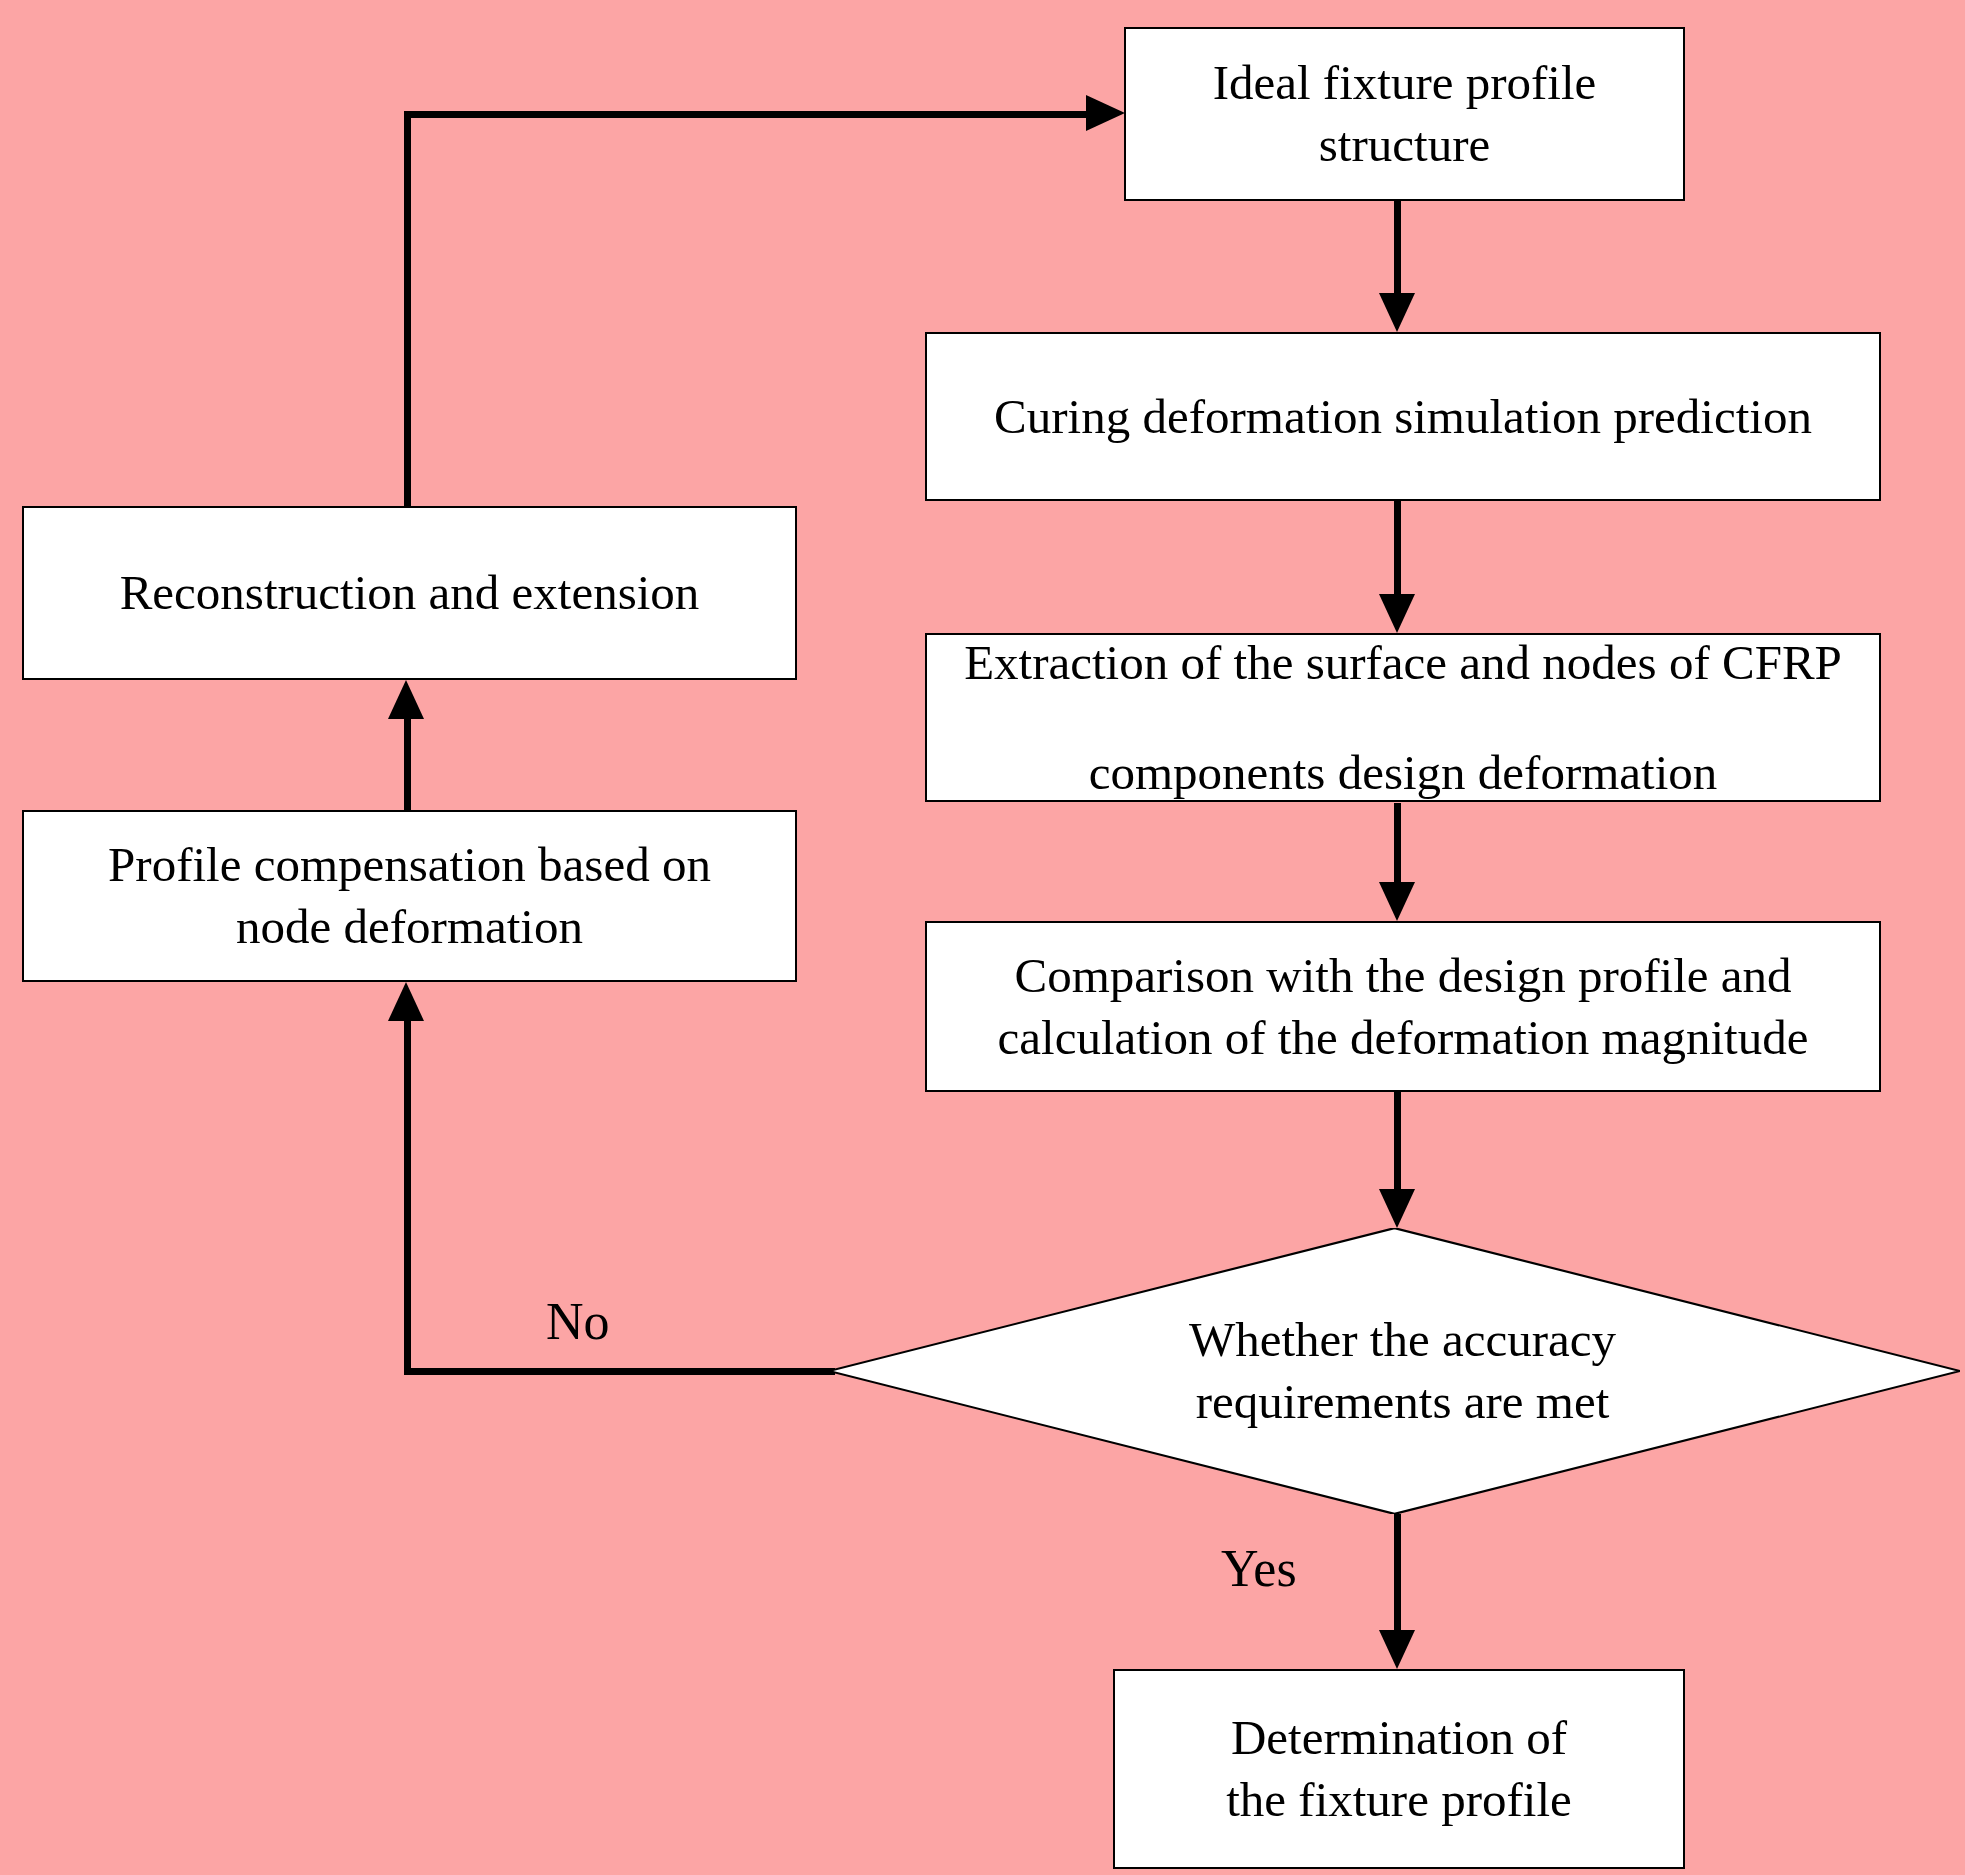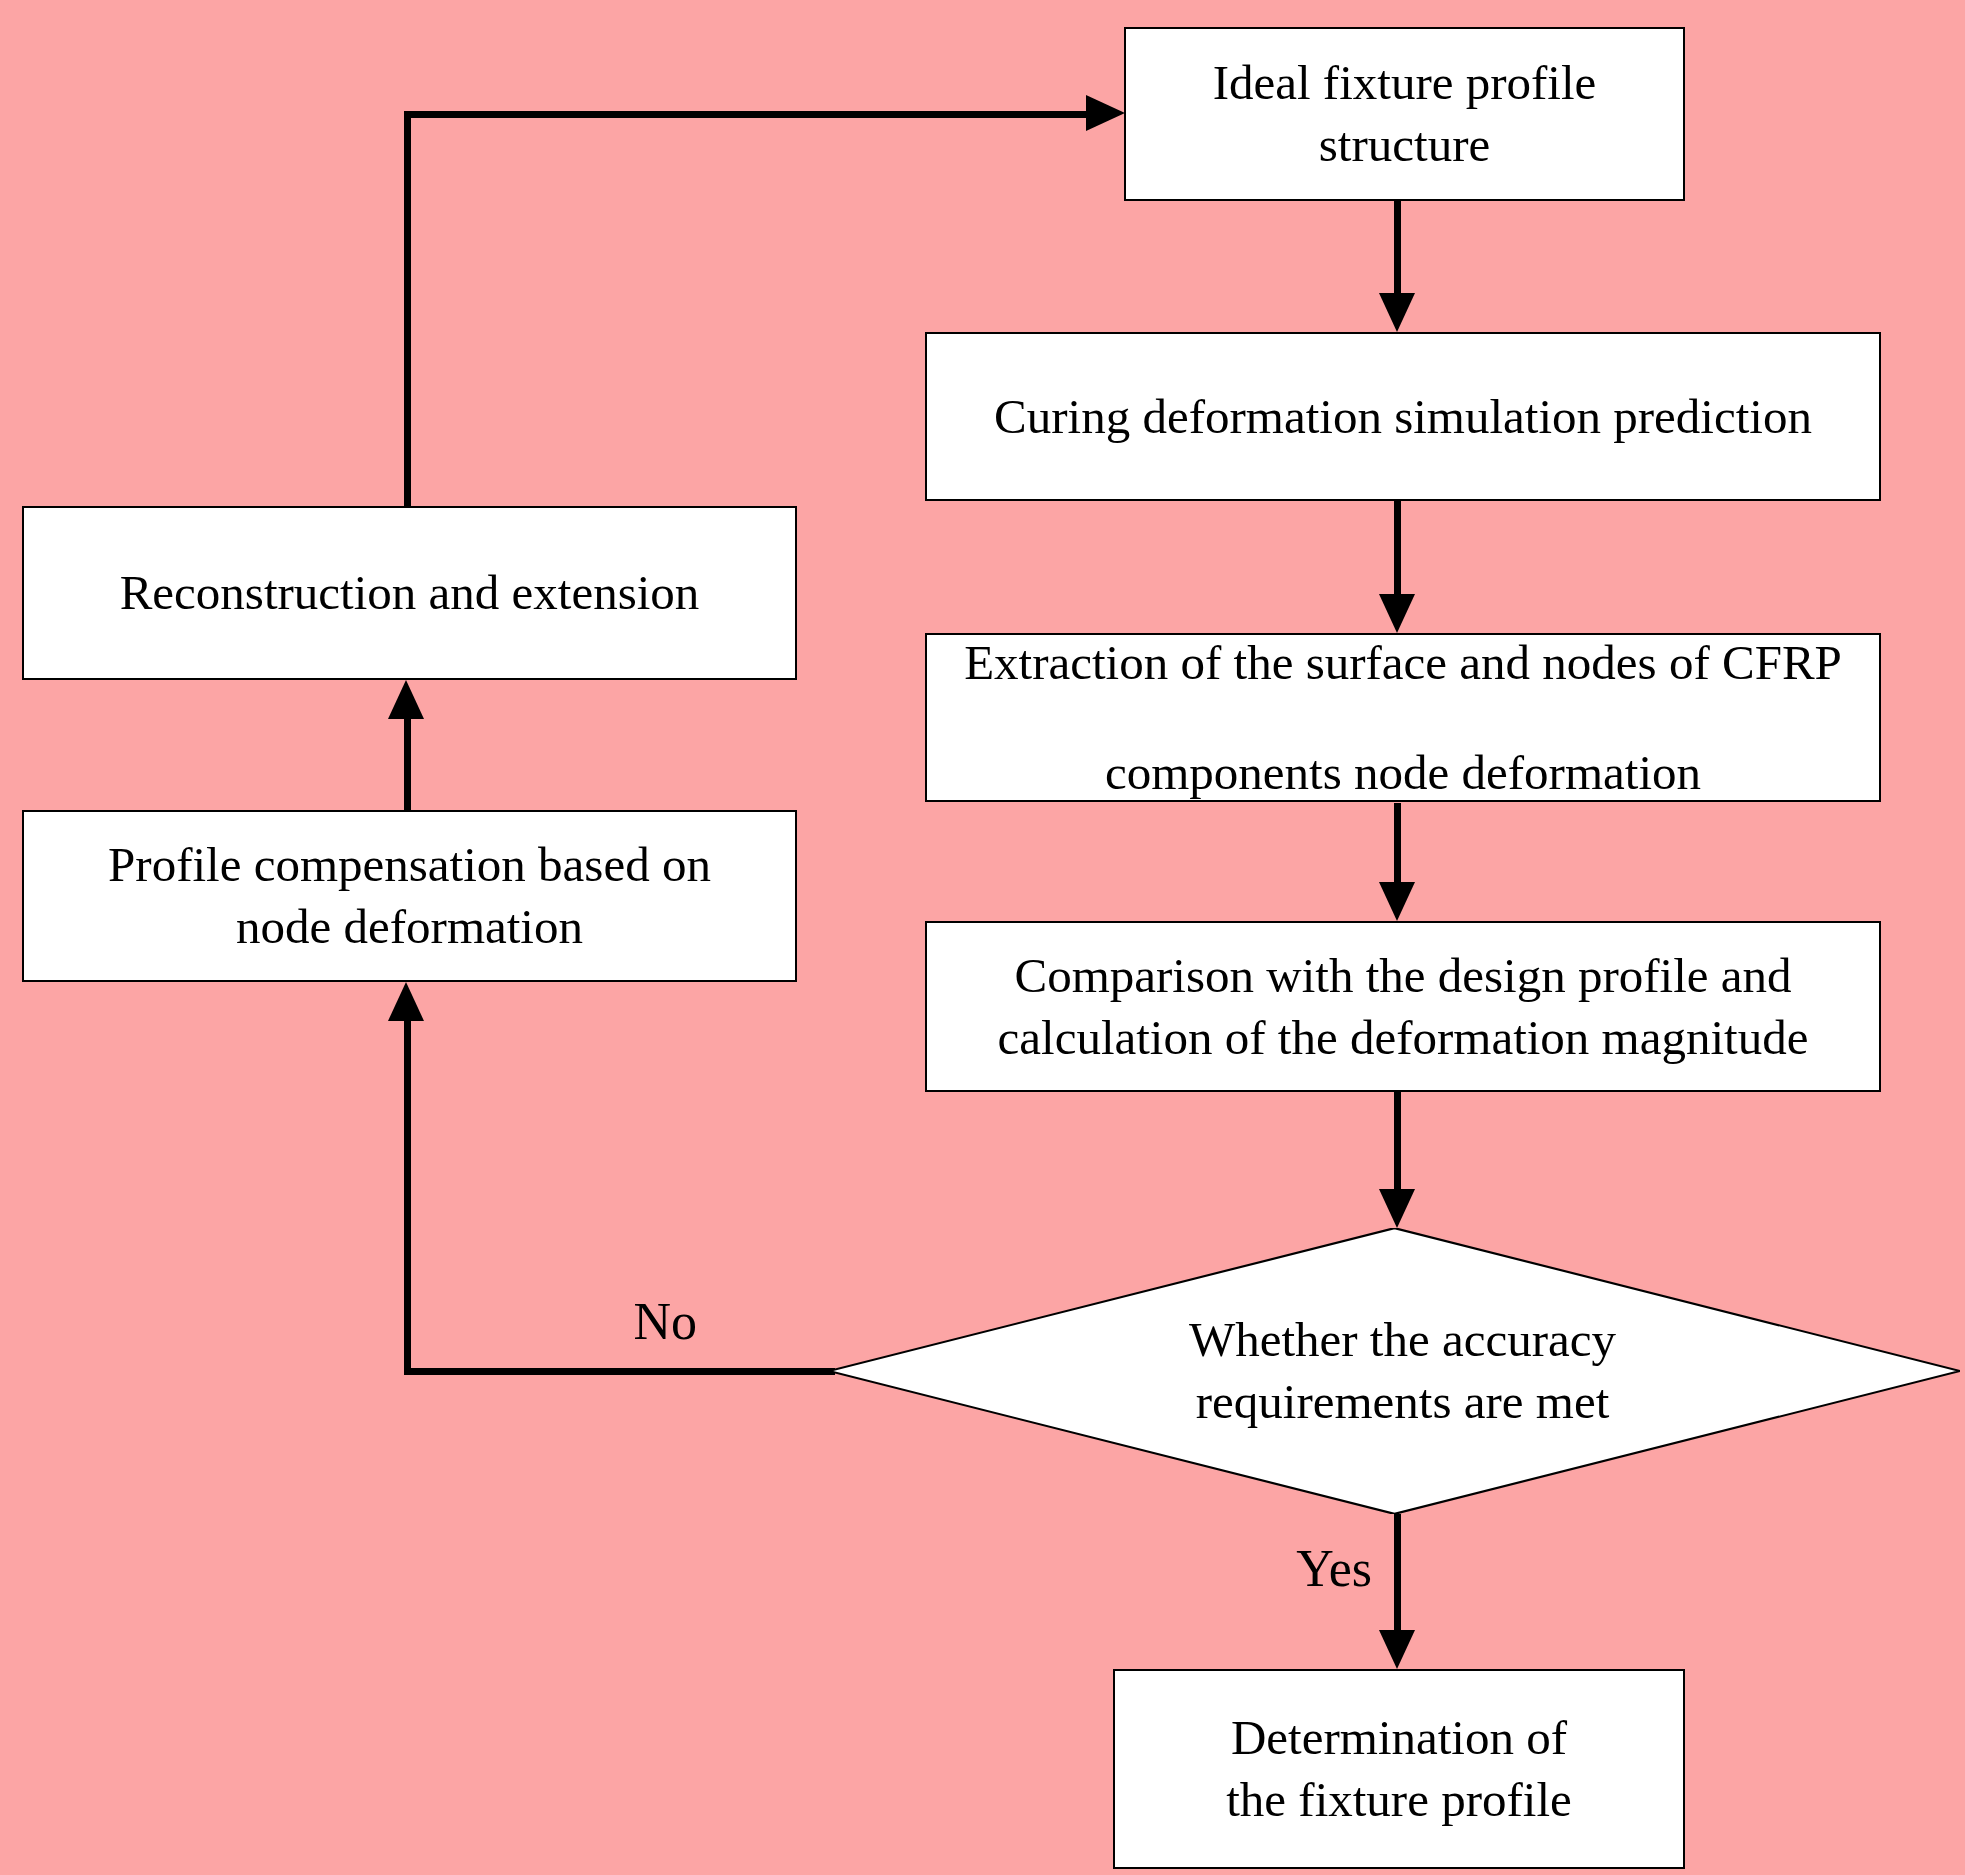--- a/index.html
+++ b/index.html
@@ -40,21 +40,21 @@
   .diamond-label {
     position: absolute; left: 8px; top: 0; width: 100%; height: 100%;
     display: flex; flex-direction: column; align-items: center; justify-content: center;
     text-align: center; font-size: 49px; line-height: 62px;
   }
   .diamond-label span { display: block; white-space: nowrap; }
   .edge-label {
     position: absolute;
     font-size: 52px;
     line-height: 62px;
-    text-align: right;
+    text-align: left;
     width: 151px;
     z-index: 5;
     font-family: Liberation Serif, serif;
   }
 </style>
 </head>
 <body>
 
 <div class="canvas">
 
@@ -83,21 +83,21 @@
     <span>Ideal fixture profile</span>
     <span>structure</span>
   </div>
 
   <div class="node" style="left:925px; top:332px; width:956px; height:169px;">
     <span>Curing deformation simulation prediction</span>
   </div>
 
   <div class="node" style="left:925px; top:633px; width:956px; height:169px;gap:48px;">
     <span>Extraction of the surface and nodes of CFRP</span>
-    <span>components node deformation</span>
+    <span>components design deformation</span>
   </div>
 
   <div class="node" style="left:925px; top:921px; width:956px; height:171px;">
     <span>Comparison with the design profile and</span>
     <span>calculation of the deformation magnitude</span>
   </div>
 
   <div class="node" style="left:1113px; top:1669px; width:572px; height:200px;">
     <span>Determination of</span>
     <span>the fixture profile</span>

